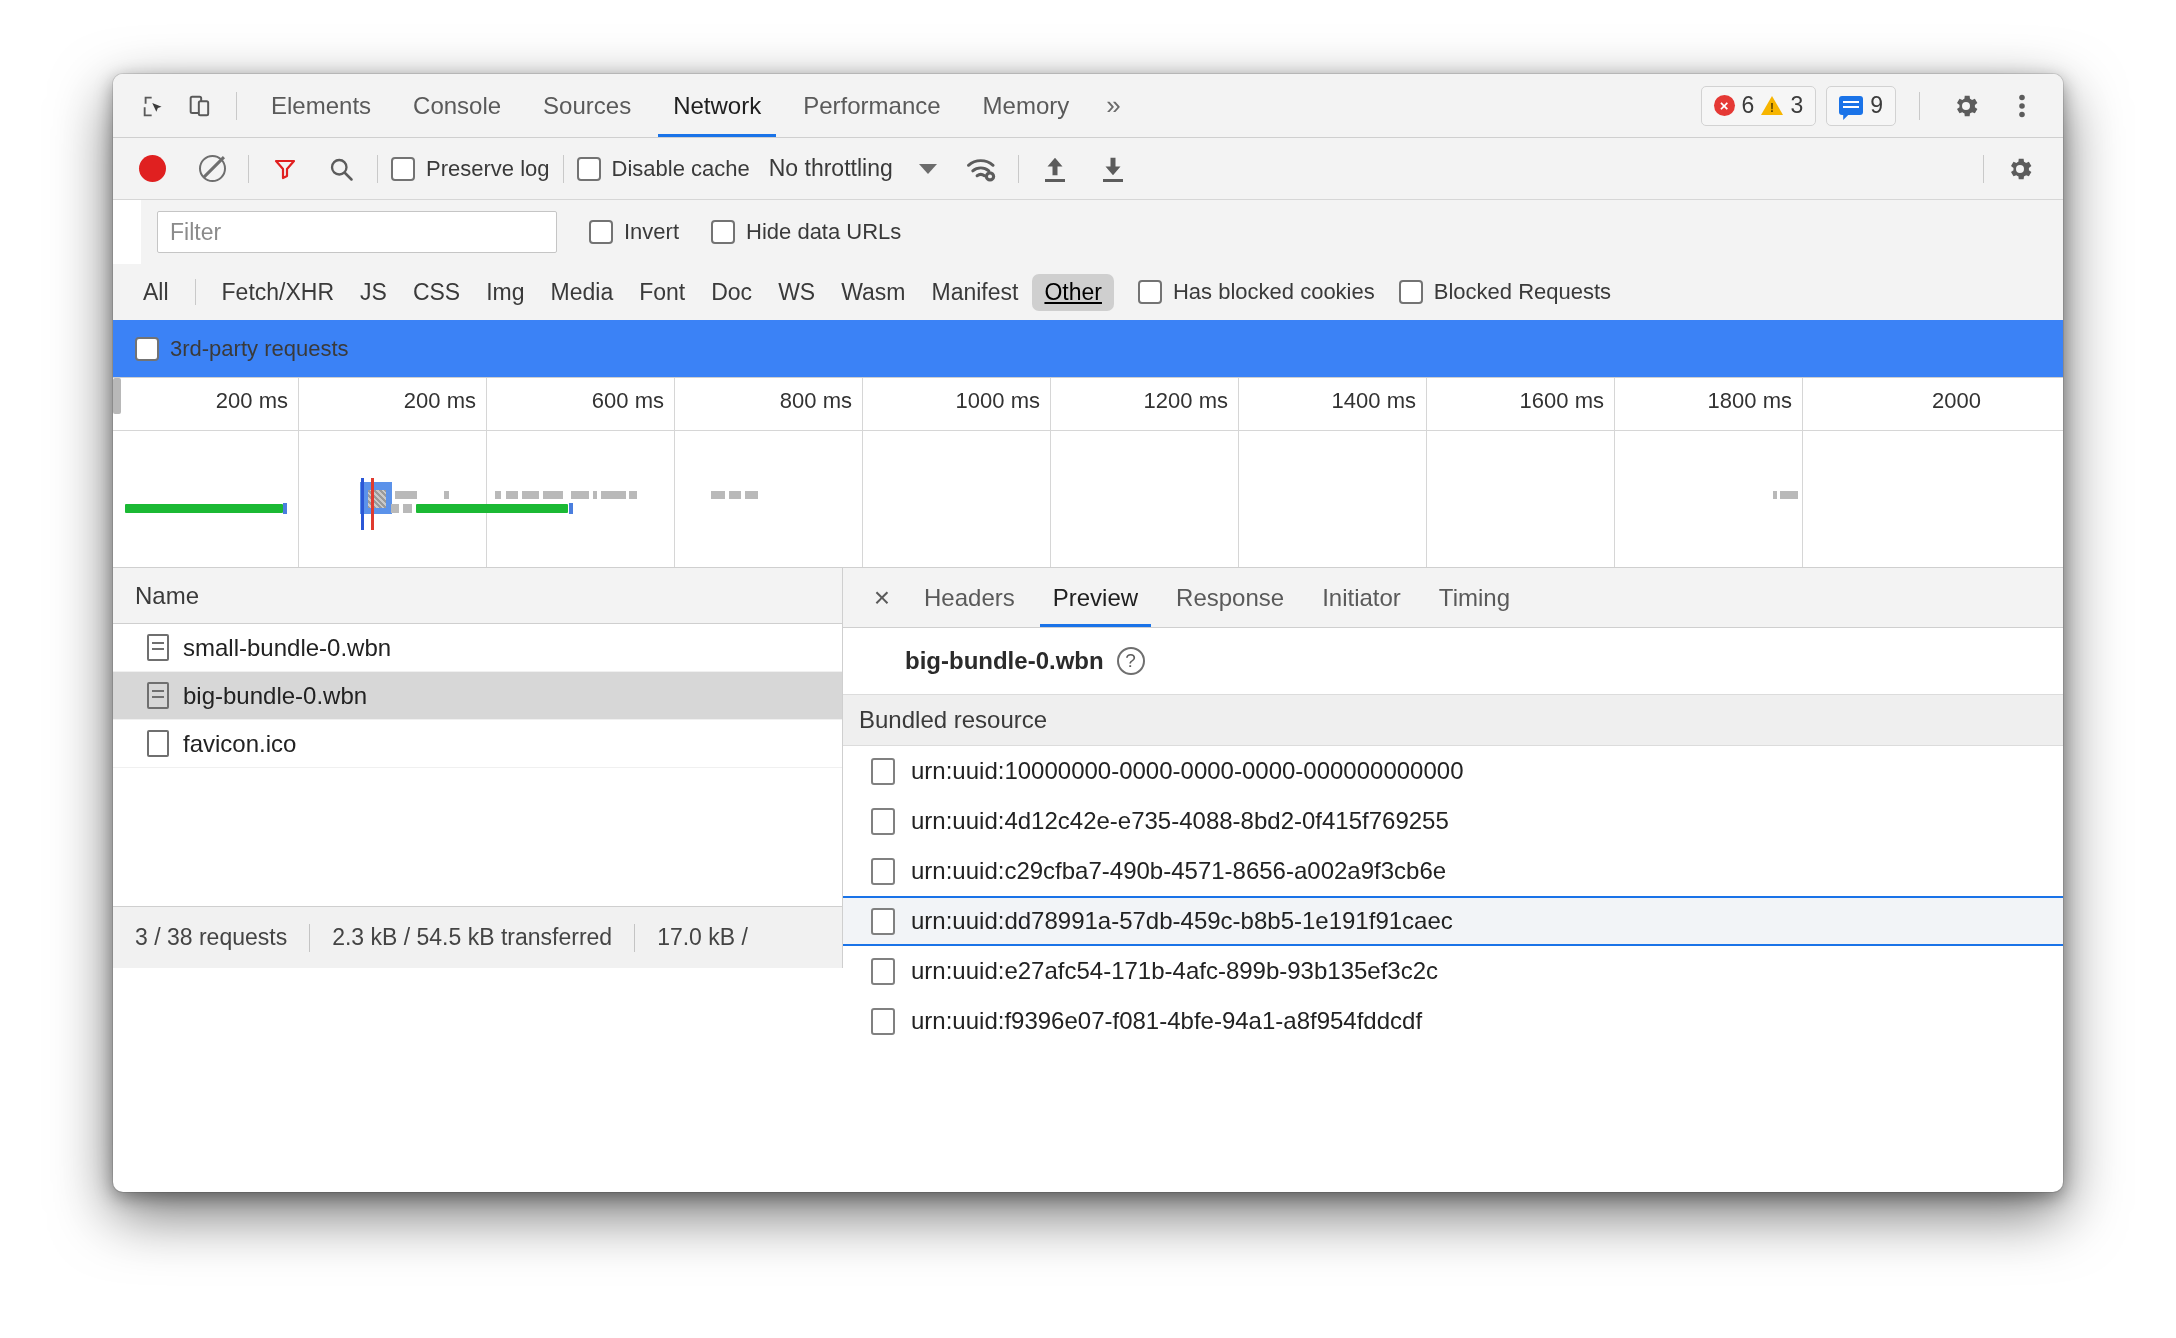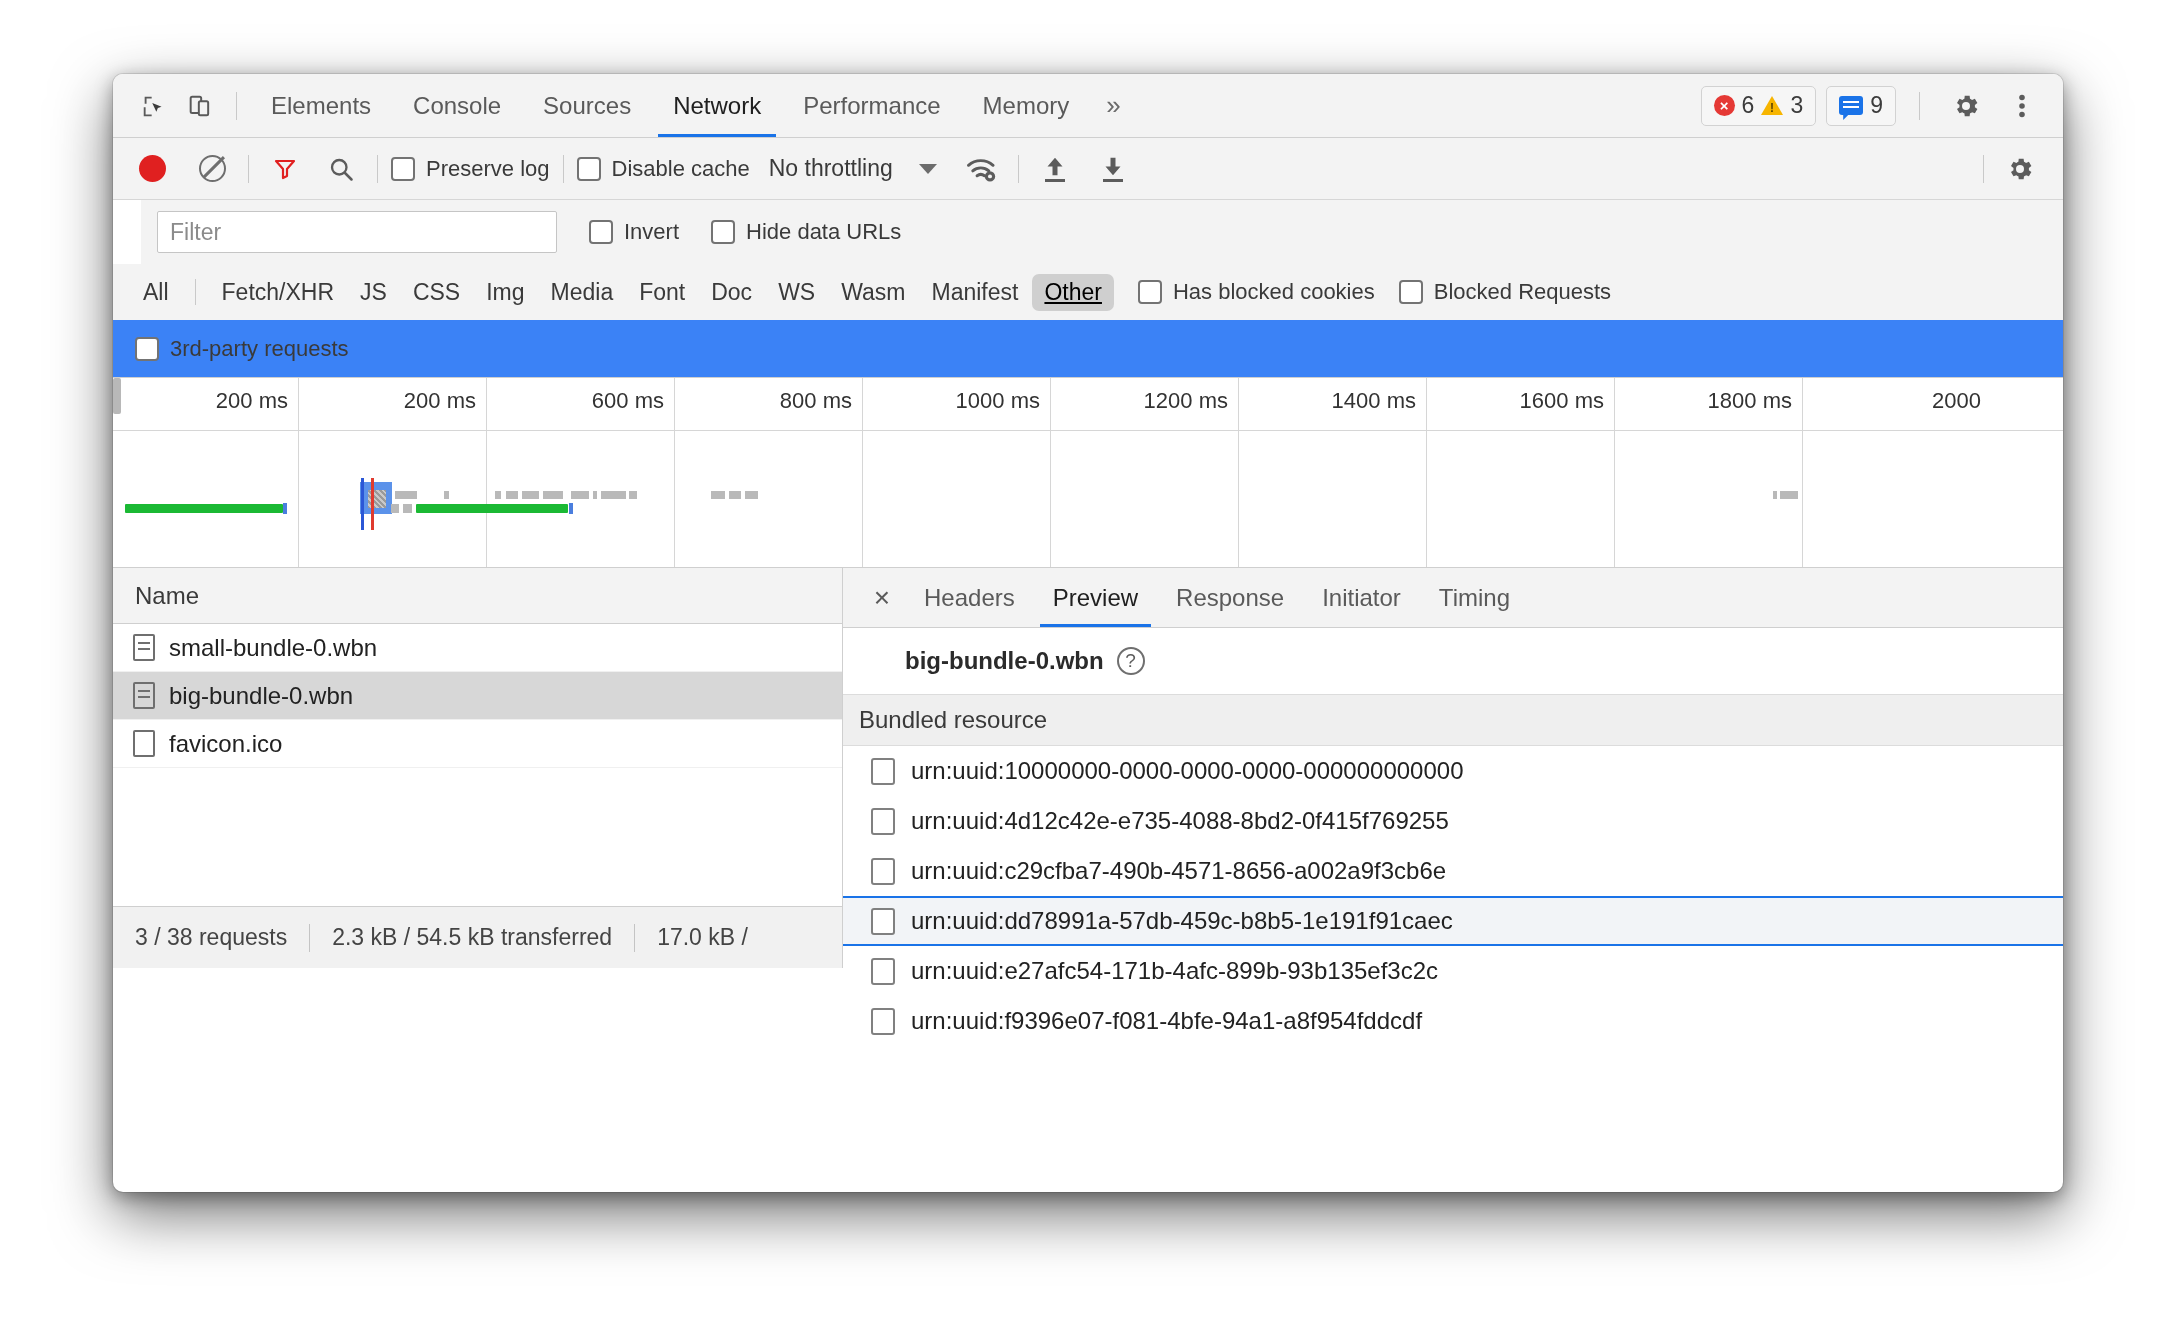--- a/index.html
+++ b/index.html
@@ -152,21 +152,21 @@
   .hatchbox { position:absolute;background:repeating-linear-gradient(45deg,#9a9a9a 0 2px,#c9c9c9 2px 4px);}
 
   
   .split { display:flex; height:400px; }
   .reqpanel { width:730px; border-right:1px solid #cfcfcf; background:#fff; position:relative;}
   .reqhead {
     height:56px;background:#f3f3f3;border-bottom:1px solid #cfcfcf;
     display:flex;align-items:center;padding-left:22px;font-size:24px;color:#3a3a3a;
   }
   .reqrow {
-    height:48px;display:flex;align-items:center;padding-left:20px;gap:14px;
+    height:48px;display:flex;align-items:center;padding-left:34px;gap:14px;
     border-bottom:1px solid #f0f0f0;font-size:24px;color:#222;
   }
   .reqrow.sel { background:#d7d7d7; }
   .doc-ico { width:22px;height:27px;border:2px solid #6f6f6f;border-radius:2px;position:relative;flex:none;}
   .doc-ico.lines::after{content:"";position:absolute;left:3px;top:6px;width:12px;height:2px;background:#6f6f6f;box-shadow:0 6px 0 #6f6f6f;}
 
   .statusbar {
     position:absolute;left:0;bottom:0;width:100%;height:62px;background:#f1f1f1;
     border-top:1px solid #cfcfcf;display:flex;align-items:center;padding-left:22px;
     font-size:23px;color:#444;gap:0;white-space:nowrap;overflow:hidden;

